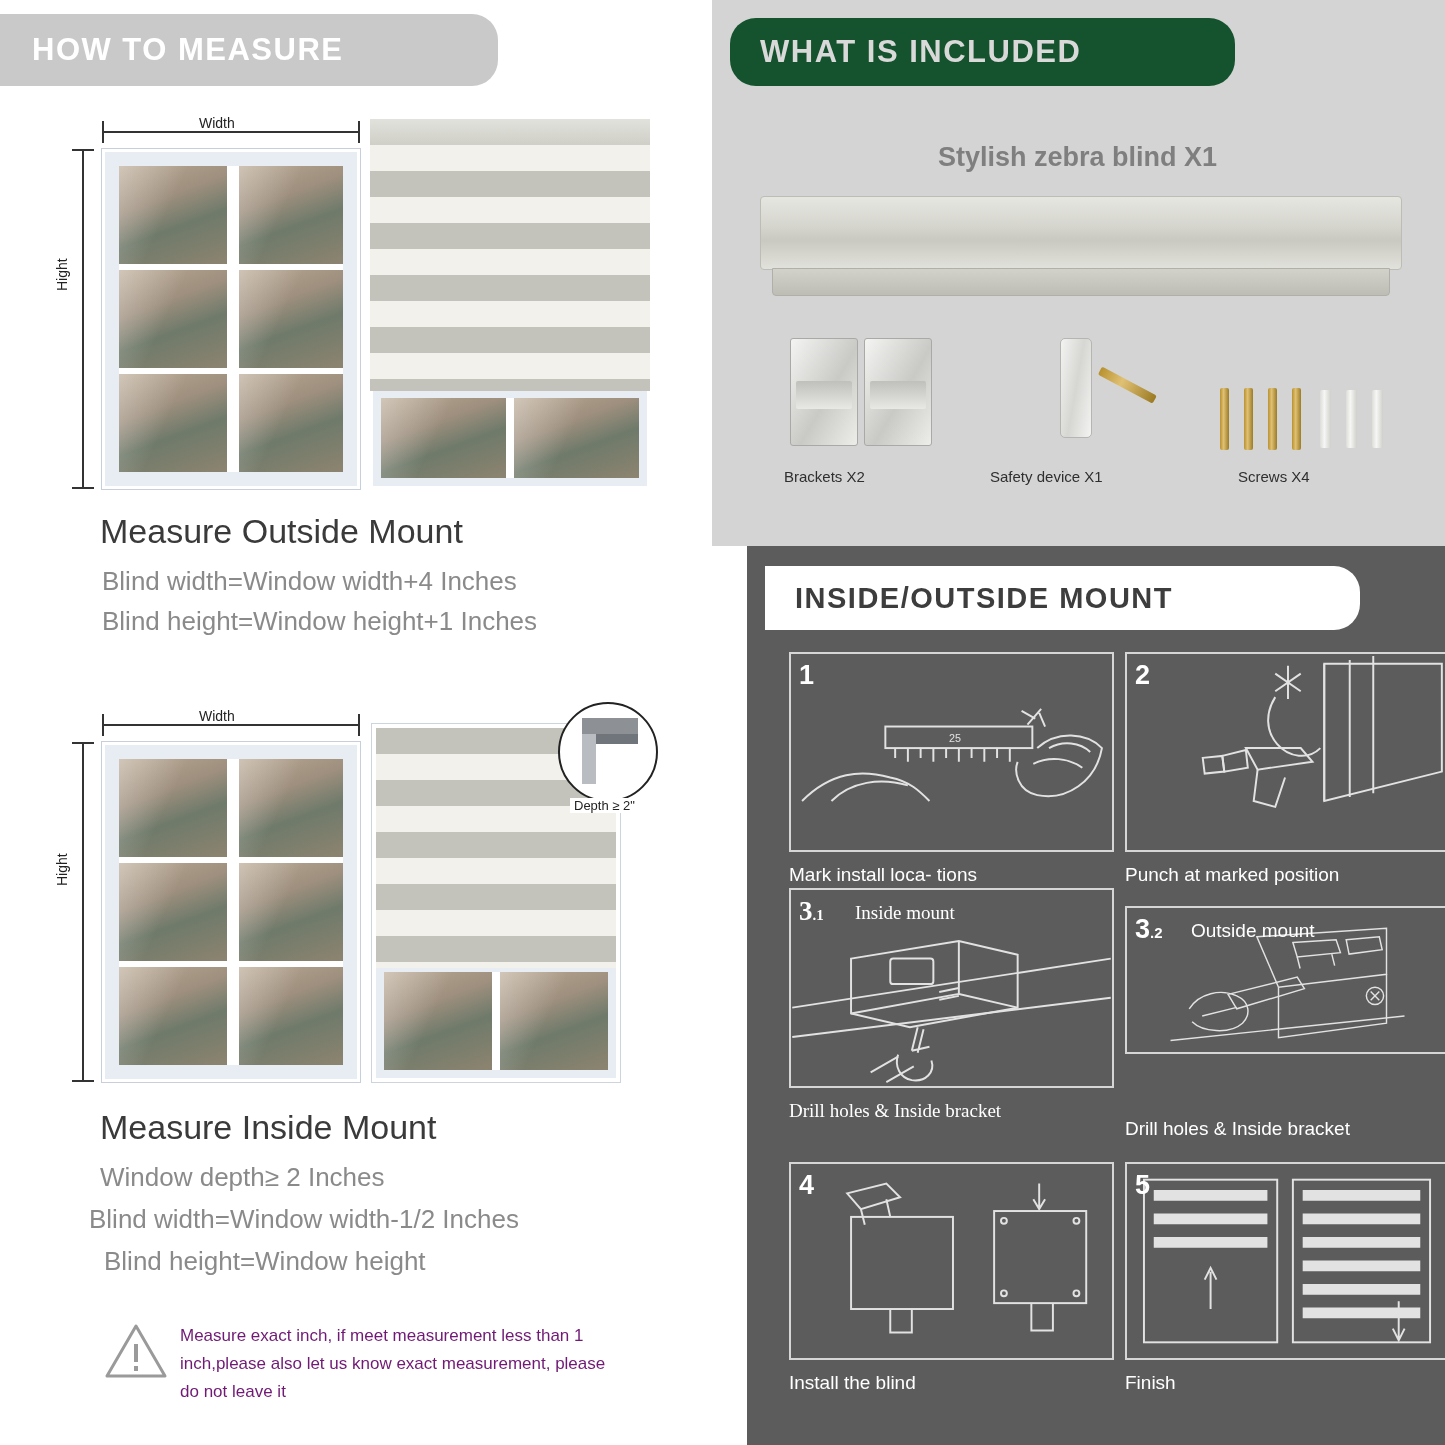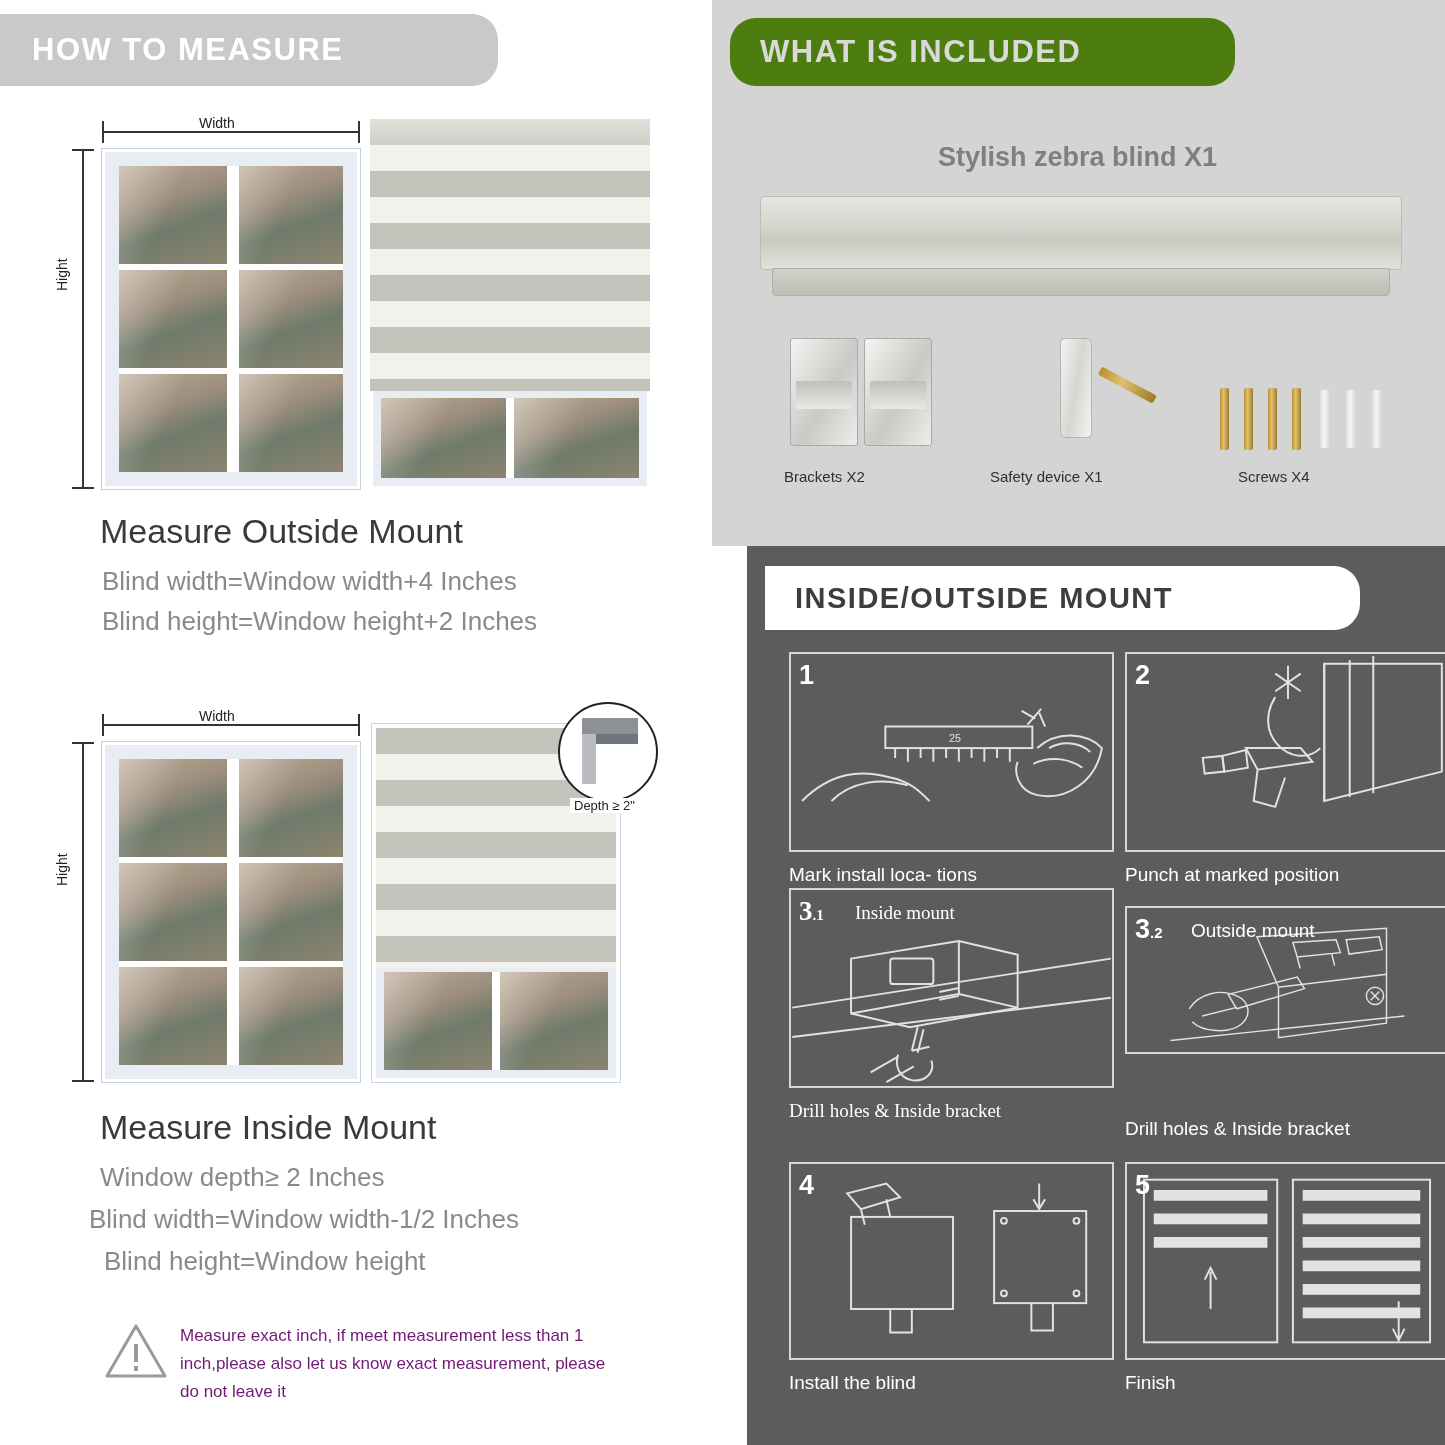--- a/index.html
+++ b/index.html
@@ -53,21 +53,21 @@
   .heading{position:absolute;font-size:34px;color:#3a3a3a;font-weight:normal;}
   .subline{position:absolute;font-size:26px;color:#8a8a8a;}
 
   .note{position:absolute;font-size:17px;color:#701a75;line-height:28px;}
 
   
   .right-col{position:absolute;left:712px;top:0;width:733px;height:1445px;}
   .included-panel{position:absolute;left:0;top:0;width:733px;height:546px;background:#d4d4d4;}
   .mount-panel{position:absolute;left:0;top:546px;width:733px;height:899px;background:#5c5c5c;margin-left:35px;}
 
-  #included-banner{left:18px;top:18px;width:505px;height:68px;background:#4d7c0f;border-radius:26px;padding-left:30px;box-sizing:border-box;}
+  #included-banner{left:18px;top:18px;width:505px;height:68px;background:#14532d;border-radius:26px;padding-left:30px;box-sizing:border-box;}
   #included-banner .banner-text{color:#d9d9d9;font-size:31px;}
 
   #mount-banner{left:18px;top:20px;width:595px;height:64px;background:#ffffff;border-radius:0 26px 26px 0;padding-left:30px;box-sizing:border-box;}
   #mount-banner .banner-text{color:#3d3d3d;font-size:29px;}
 
   .incl-title{position:absolute;font-size:27px;font-weight:bold;color:#7f7f7f;}
   .incl-caption{position:absolute;font-size:15px;color:#2f2f2f;}
 
   .blind-roll{position:absolute;background:linear-gradient(to bottom,#e6e6e1 0%,#d6d6cf 40%,#c9c9c1 60%,#e2e2dc 100%);border:1px solid #bdbdb6;}
   .blind-roll-bottom{position:absolute;background:linear-gradient(to bottom,#d2d2cb,#bdbdb5);border:1px solid #b0b0a8;}
@@ -130,21 +130,21 @@
             <div class="pane"></div>
           </div>
         </div>
         <div class="blind-stripes" style="height:272px;"></div>
         <div style="position:absolute;left:0;top:0;width:100%;height:26px;background:linear-gradient(#e2e2dc,#cfcfc8);"></div>
       </div>
     </div>
 
     <div class="heading" style="left:100px;top:512px;">Measure Outside Mount</div>
     <div class="subline" style="left:102px;top:566px;">Blind width=Window width+4 Inches</div>
-    <div class="subline" style="left:102px;top:606px;">Blind height=Window height+2 Inches</div>
+    <div class="subline" style="left:102px;top:606px;">Blind height=Window height+1 Inches</div>
 
     <div class="illus" style="left:60px;top:700px;width:610px;height:400px;">
 
       <div class="dimline" style="left:42px;top:24px;width:258px;height:2px;"></div>
       <div class="dimline" style="left:42px;top:14px;width:2px;height:22px;"></div>
       <div class="dimline" style="left:298px;top:14px;width:2px;height:22px;"></div>
       <div class="dimlabel" style="left:135px;top:8px;">Width</div>
 
       <div class="dimline" style="left:22px;top:42px;width:2px;height:340px;"></div>
       <div class="dimline" style="left:12px;top:42px;width:22px;height:2px;"></div>

